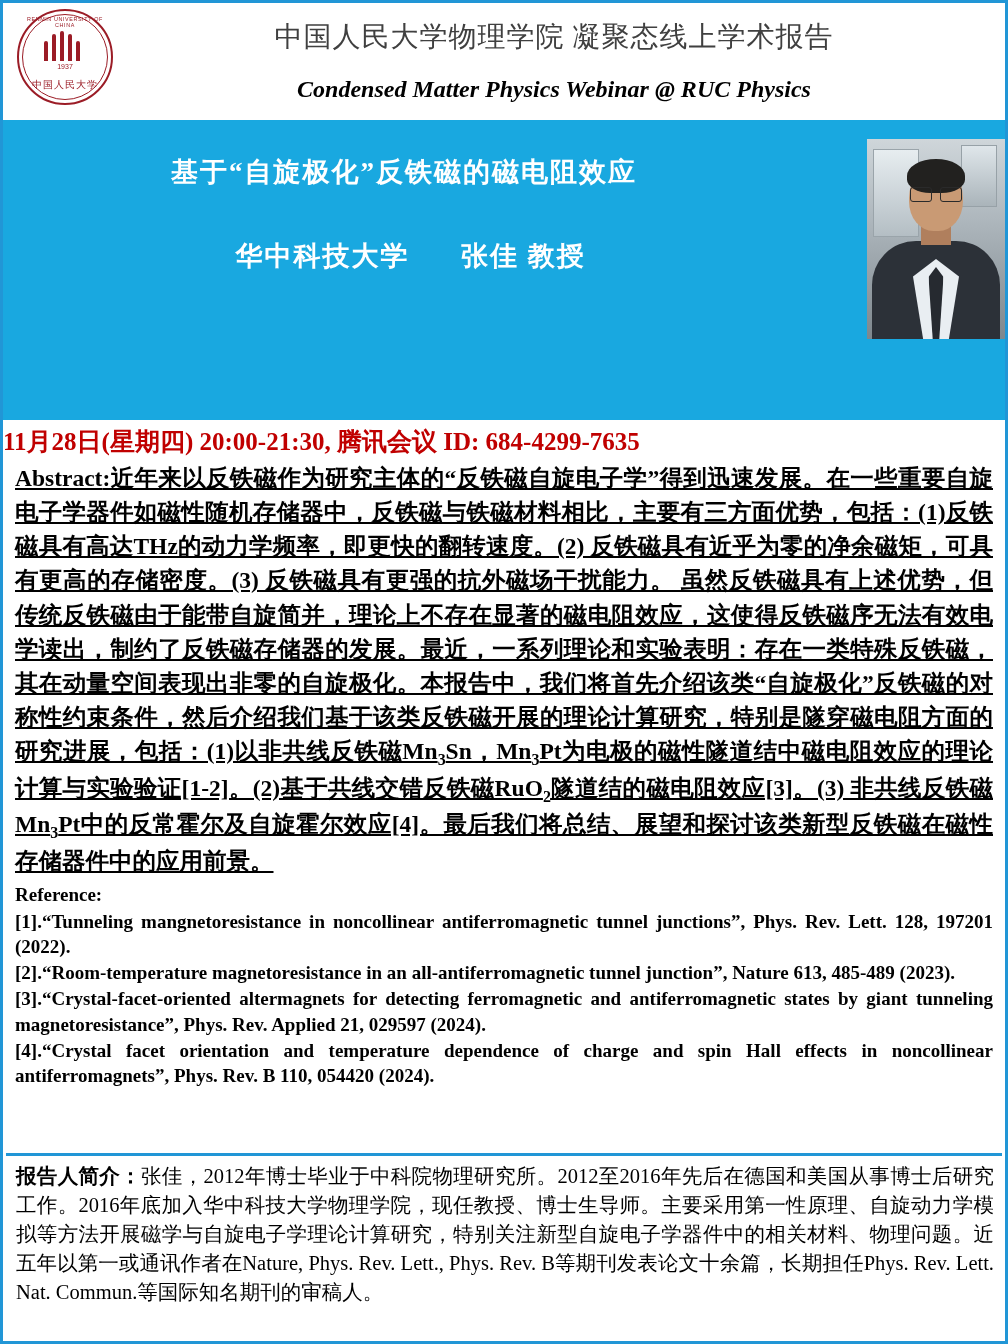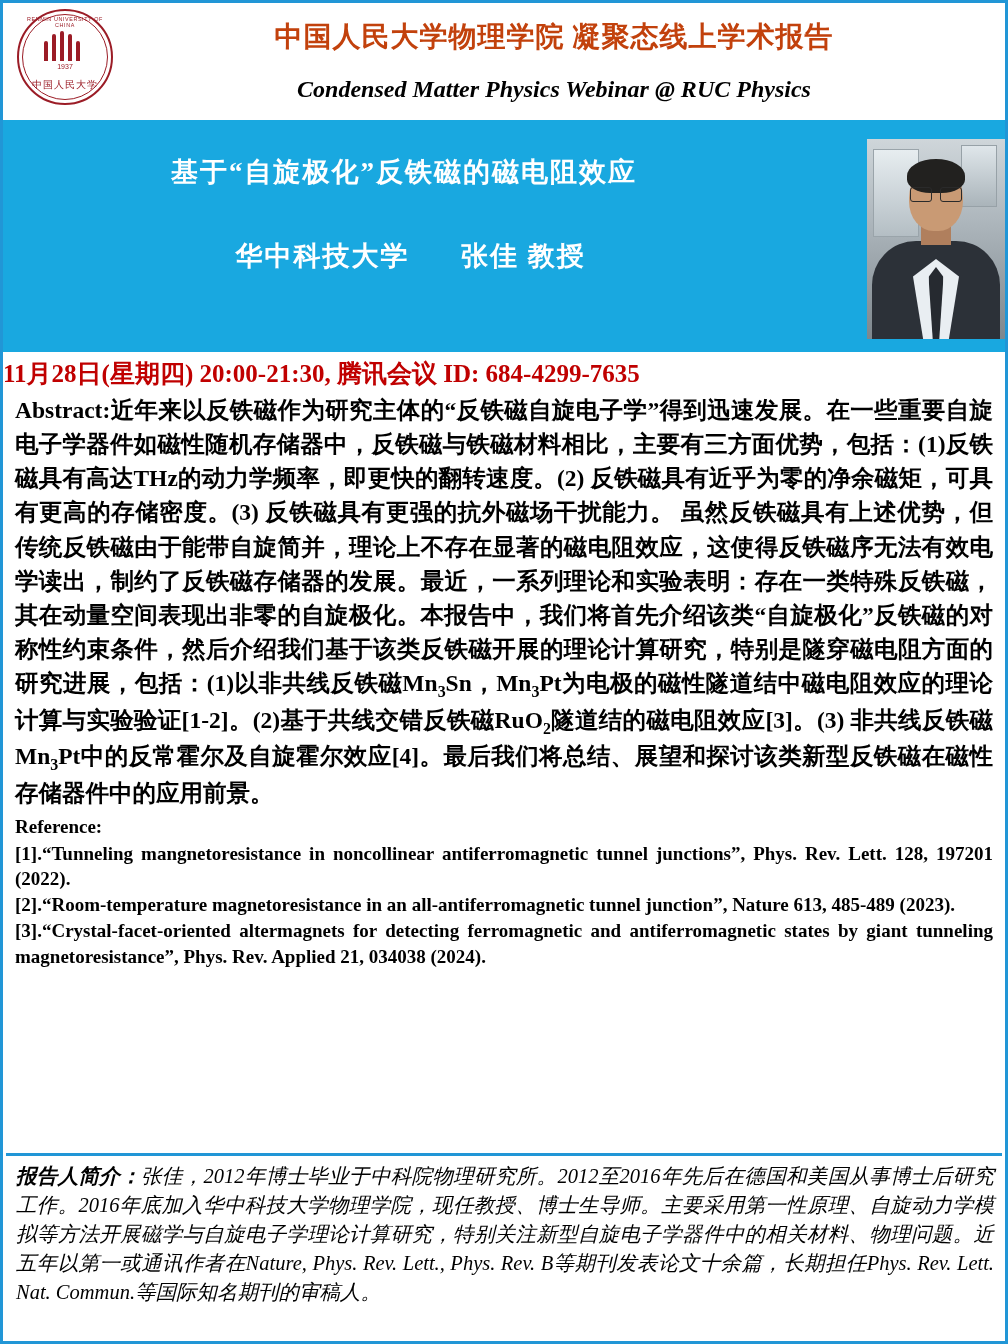--- a/index.html
+++ b/index.html
@@ -99,42 +99,42 @@
   }
   .logo-mark span {
     position: absolute;
     bottom: 0;
     width: 4px;
     background: #9b1c26;
     border-radius: 2px 2px 0 0;
   }
   .title-cn {
     font-size: 28px;
-    font-weight: bold;
+    font-weight: normal;
     letter-spacing: 1px;
-    color: #c2410c;
+    color: #404040;
     margin: 0;
     line-height: 1.3;
     white-space: nowrap;
   }
   .title-en {
     font-size: 24px;
     font-weight: bold;
     font-style: italic;
     color: #000;
     margin-top: 20px;
     line-height: 1.2;
     white-space: nowrap;
   }
 
   
   .banner {
     position: relative;
     background: #19a8e0;
-    height: 232px;
+    height: 300px;
     box-sizing: border-box;
   }
   .banner-text {
     padding: 34px 0 0 0;
     text-align: center;
     padding-right: 200px;
   }
   .talk-title {
     font-size: 27px;
     font-weight: bold;
@@ -226,20 +226,21 @@
 
   
   .abstract {
     padding: 2px 12px 0 12px;
     font-size: 23.5px;
     line-height: 1.45;
     text-align: justify;
     text-justify: inter-ideograph;
     font-weight: bold;
     color: #000;
+    text-decoration: underline;
   }
   .abstract .lbl { font-family: "Liberation Serif", serif; }
   sub { font-size: 0.68em; }
 
   
   .refs {
     padding: 4px 12px 0 12px;
     font-size: 19px;
     line-height: 1.33;
     font-weight: bold;
@@ -256,21 +257,20 @@
     bottom: 3px;
     border-top: 3px solid #2196d6;
     padding: 6px 8px 4px 10px;
     font-size: 20.5px;
     line-height: 1.42;
     text-align: justify;
     text-justify: inter-ideograph;
     box-sizing: border-box;
     background: #fff;
     height: 185px;
-    font-style: italic;
   }
   .bio b { font-weight: bold; }
 </style>
 </head>
 <body>
 
 <div class="poster">
 
   <div class="header">
     <div class="logo">
@@ -317,20 +317,21 @@
   <div class="dateline">11月28日(星期四) 20:00-21:30, 腾讯会议 ID: 684-4299-7635</div>
 
   <div class="abstract">
     <span class="lbl">Abstract</span><span>:近年来以反铁磁作为研究主体的“反铁磁自旋电子学”得到迅速发展。在一些重要自旋电子学器件如磁性随机存储器中，反铁磁与铁磁材料相比，主要有三方面优势，包括：(1)反铁磁具有高达THz的动力学频率，即更快的翻转速度。(2) 反铁磁具有近乎为零的净余磁矩，可具有更高的存储密度。(3) 反铁磁具有更强的抗外磁场干扰能力。 虽然反铁磁具有上述优势，但传统反铁磁由于能带自旋简并，理论上不存在显著的磁电阻效应，这使得反铁磁序无法有效电学读出，制约了反铁磁存储器的发展。最近，一系列理论和实验表明：存在一类特殊反铁磁，其在动量空间表现出非零的自旋极化。本报告中，我们将首先介绍该类“自旋极化”反铁磁的对称性约束条件，然后介绍我们基于该类反铁磁开展的理论计算研究，特别是隧穿磁电阻方面的研究进展，包括：(1)以非共线反铁磁Mn</span><sub>3</sub><span>Sn，Mn</span><sub>3</sub><span>Pt为电极的磁性隧道结中磁电阻效应的理论计算与实验验证[1-2]。(2)基于共线交错反铁磁RuO</span><sub>2</sub><span>隧道结的磁电阻效应[3]。(3) 非共线反铁磁Mn</span><sub>3</sub><span>Pt中的反常霍尔及自旋霍尔效应[4]。最后我们将总结、展望和探讨该类新型反铁磁在磁性存储器件中的应用前景。</span>
   </div>
 
   <div class="refs">
     <div class="refs-title">Reference:</div>
     <div class="ref-item">[1].“Tunneling mangnetoresistance in noncollinear antiferromagnetic tunnel junctions”, Phys. Rev. Lett. 128, 197201 (2022).</div>
     <div class="ref-item">[2].“Room-temperature magnetoresistance in an all-antiferromagnetic tunnel junction”, Nature 613, 485-489 (2023).</div>
-    <div class="ref-item">[3].“Crystal-facet-oriented altermagnets for detecting ferromagnetic and antiferromagnetic states by giant tunneling magnetoresistance”, Phys. Rev. Applied 21, 034038 (2024).</div>
+    <div class="ref-item">[3].“Crystal-facet-oriented altermagnets for detecting ferromagnetic and antiferromagnetic states by giant tunneling magnetoresistance”, Phys. Rev. Applied 21, 029597 (2024).</div>
+    <div class="ref-item">[4].“Crystal facet orientation and temperature dependence of charge and spin Hall effects in noncollinear antiferromagnets”, Phys. Rev. B 110, 054420 (2024).</div>
   </div>
 
   <div class="bio">
     <b>报告人简介：</b><span>张佳，2012年博士毕业于中科院物理研究所。2012至2016年先后在德国和美国从事博士后研究工作。2016年底加入华中科技大学物理学院，现任教授、博士生导师。主要采用第一性原理、自旋动力学模拟等方法开展磁学与自旋电子学理论计算研究，特别关注新型自旋电子学器件中的相关材料、物理问题。近五年以第一或通讯作者在Nature, Phys. Rev. Lett., Phys. Rev. B等期刊发表论文十余篇，长期担任Phys. Rev. Lett. Nat. Commun.等国际知名期刊的审稿人。</span>
   </div>
 
 </div>
 
 </body></html>

